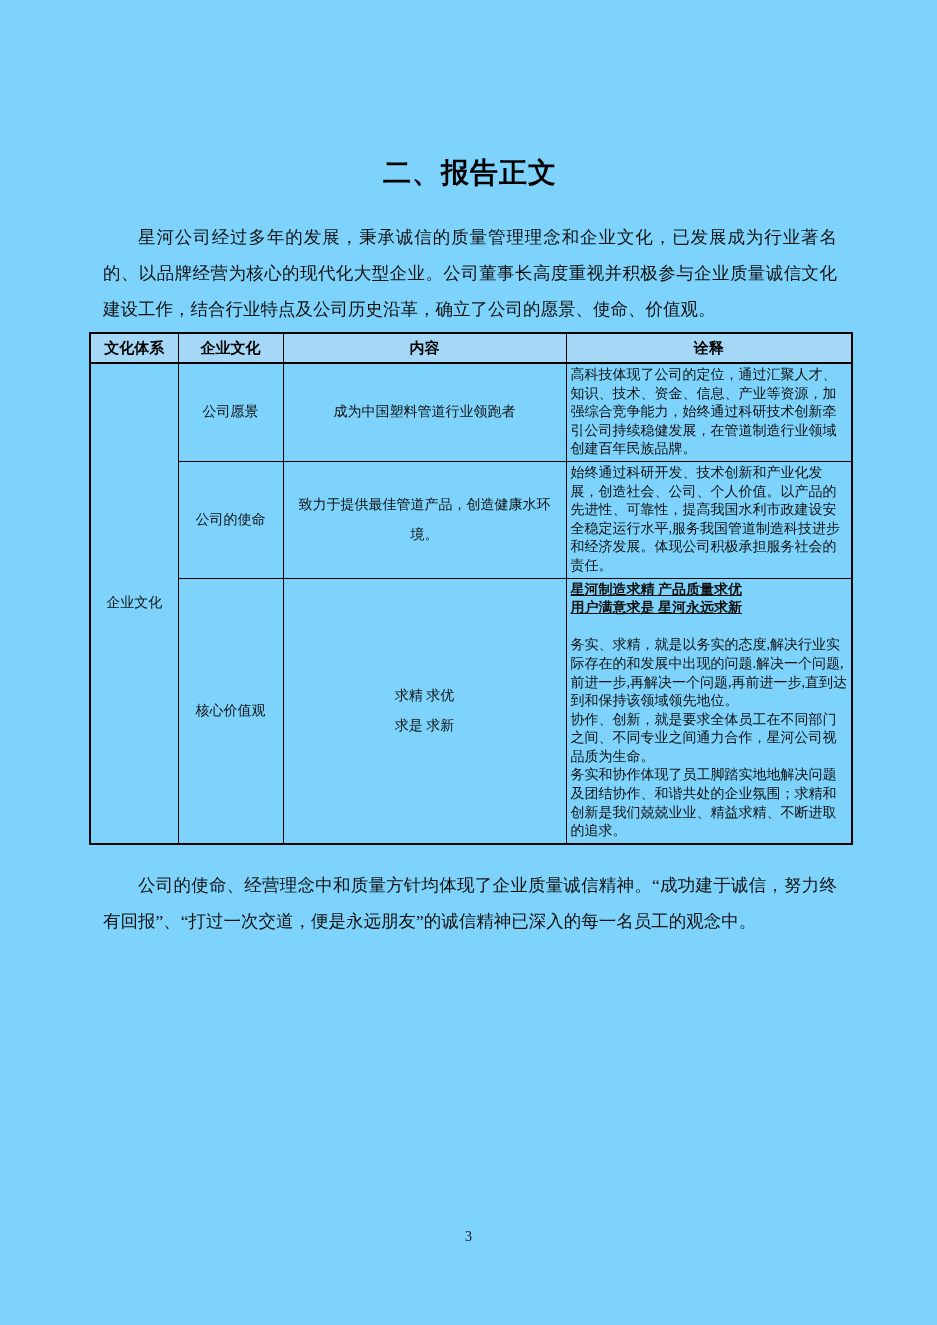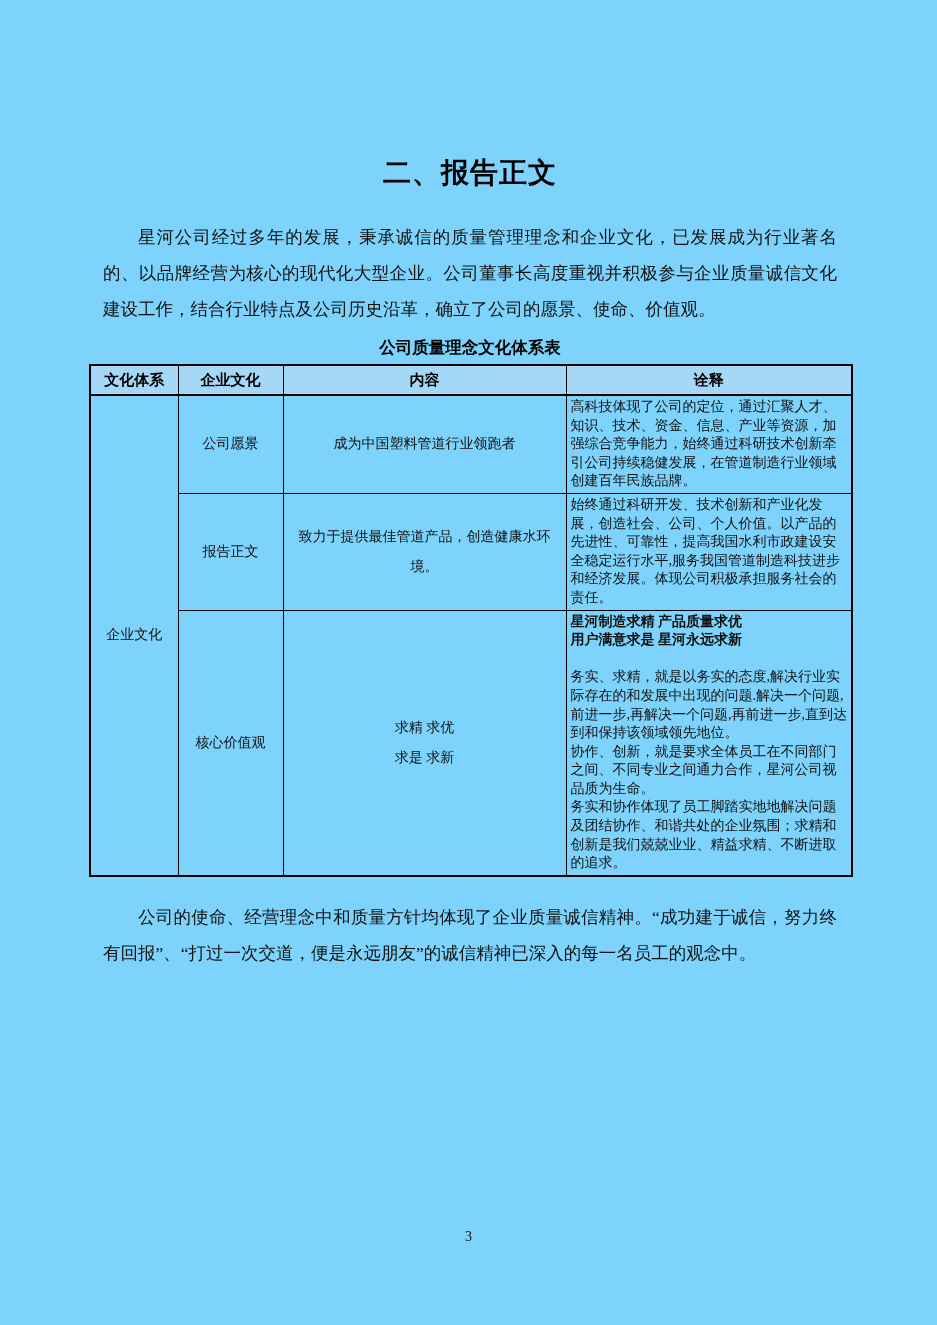--- a/index.html
+++ b/index.html
@@ -90,21 +90,21 @@
   td.cell-interp {
     vertical-align: top;
     text-align: left;
     font-size: 13px;
     line-height: 18.6px;
     padding: 3px 6px 3px 7px;
   }
   tr.row-vision  { height: 89px; }
   tr.row-mission { height: 96px; }
   tr.row-values  { height: 248px; }
-  .interp-bold { font-weight: bold; }
+  .interp-bold { font-weight: bold; text-decoration: underline; }
   .interp-gap { height: 18.6px; }
   .page-number {
     position: absolute;
     left: 0;
     width: 100%;
     bottom: 80px;
     text-align: center;
     font-size: 14px;
     color: #111111;
   }
@@ -112,21 +112,20 @@
 </head>
 <body>
 
 <div class="page">
 
   <h1 class="doc-title">二、报告正文</h1>
 
 
   <p class="body-para">星河公司经过多年的发展，秉承诚信的质量管理理念和企业文化，已发展成为行业著名的、以品牌经营为核心的现代化大型企业。公司董事长高度重视并积极参与企业质量诚信文化建设工作，结合行业特点及公司历史沿革，确立了公司的愿景、使命、价值观。</p>
 
-  <div class="table-title">公司质量理念文化体系表</div>
 
   <table class="culture-table">
     <colgroup>
       <col class="c1">
         <col class="c2">
         <col class="c3">
         <col class="c4">
     </colgroup>
     <thead>
       <tr>
@@ -137,21 +136,21 @@
       </tr>
     </thead>
     <tbody>
       <tr class="row-vision">
         <td class="cell-center" rowspan="3">企业文化</td>
         <td class="cell-center">公司愿景</td>
         <td class="cell-center">成为中国塑料管道行业领跑者</td>
         <td class="cell-interp">高科技体现了公司的定位，通过汇聚人才、知识、技术、资金、信息、产业等资源，加强综合竞争能力，始终通过科研技术创新牵引公司持续稳健发展，在管道制造行业领域创建百年民族品牌。</td>
       </tr>
       <tr class="row-mission">
-        <td class="cell-center">报告正文</td>
+        <td class="cell-center">公司的使命</td>
         <td class="cell-center">致力于提供最佳管道产品，创造健康水环境。</td>
         <td class="cell-interp">始终通过科研开发、技术创新和产业化发展，创造社会、公司、个人价值。以产品的先进性、可靠性，提高我国水利市政建设安全稳定运行水平,服务我国管道制造科技进步和经济发展。体现公司积极承担服务社会的责任。</td>
       </tr>
       <tr class="row-values">
         <td class="cell-center">核心价值观</td>
         <td class="cell-center">
           <div>求精 求优</div>
           <div>求是 求新</div>
         </td>
         <td class="cell-interp">

